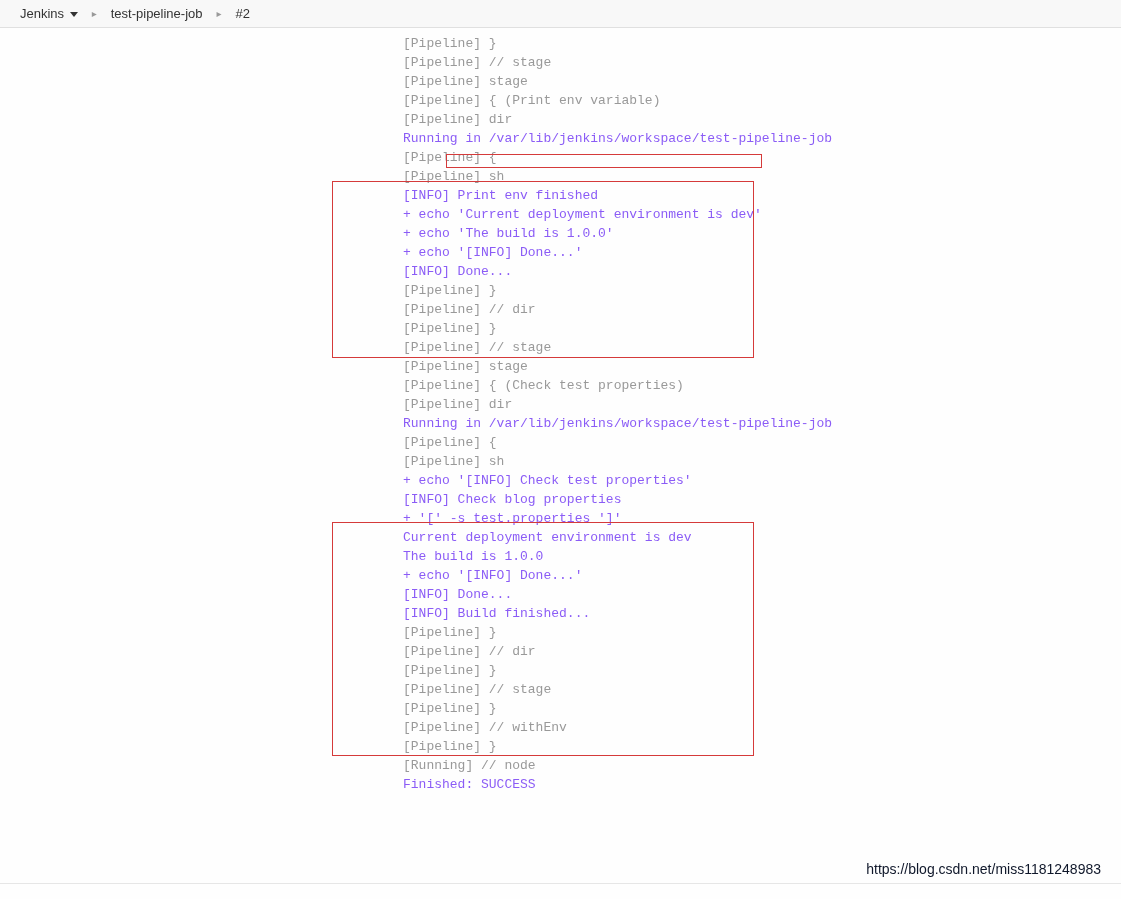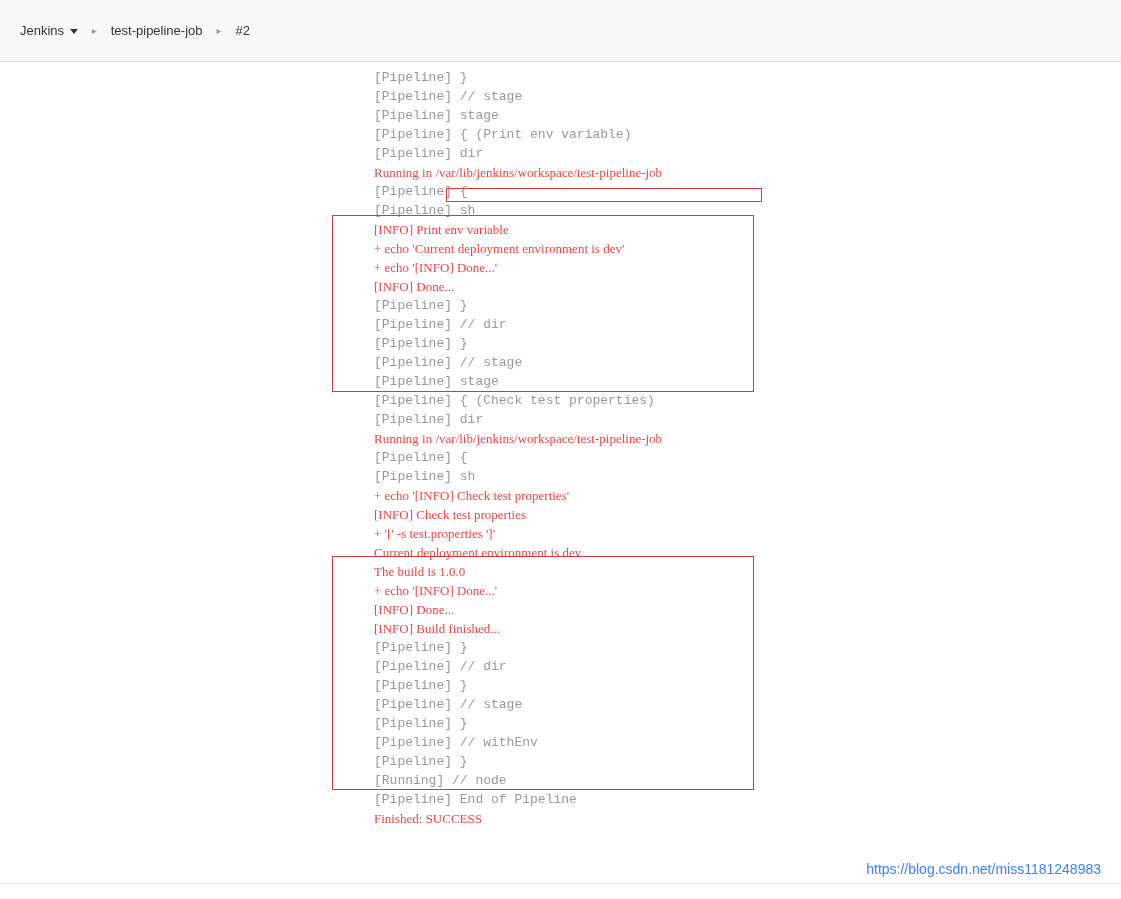--- a/index.html
+++ b/index.html
@@ -8,21 +8,21 @@
       background: #fefefe;
       color: #333;
       width: 1121px;
       height: 899px;
       overflow: hidden;
       position: relative;
     }
     .breadcrumb-bar {
       background: #f8f8f8;
       border-bottom: 1px solid #e0e0e0;
-      padding: 23px 20px;
+      padding: 6px 20px;
       font-size: 13px;
       color: #333;
       display: flex;
       align-items: center;
       gap: 14px;
     }
     .breadcrumb-item {
       color: #333;
       text-decoration: none;
       cursor: pointer;
@@ -42,23 +42,23 @@
       padding-top: 6px;
       padding-bottom: 20px;
     }
     .console {
       font-family: 'Courier New', 'SimSun', monospace;
       font-size: 13px;
       line-height: 19px;
       margin-left: 374px;
       position: relative;
     }
-    .line { white-space: pre; }
+    .line { white-space: pre; margin-left: 29px; }
     .muted { color: #999; }
-    .normal { color: #ef4444; font-family: Liberation Serif, serif; }
+    .normal { color: #8b5cf6; }
     .hl-box1 {
       position: absolute;
       border: 1px solid #d53a3a;
       left: 72px;
       top: 120px;
       width: 316px;
       height: 14px;
       pointer-events: none;
     }
     .hl-box2 {
@@ -76,21 +76,21 @@
       left: -42px;
       top: 488px;
       width: 422px;
       height: 234px;
       pointer-events: none;
     }
     .watermark {
       position: absolute;
       right: 20px;
       bottom: 22px;
-      color: #3b82f6;
+      color: #0f172a;
       font-size: 14px;
       font-family: Arial, sans-serif;
     }
     .bottom-line {
       position: absolute;
       bottom: 15px;
       left: 0;
       width: 100%;
       height: 1px;
       background: #e6e6e6;
@@ -116,49 +116,49 @@
     <div class="hl-box2"></div>
     <div class="hl-box3"></div>
   <div class="line muted">[Pipeline] }</div>
       <div class="line muted">[Pipeline] // stage</div>
       <div class="line muted">[Pipeline] stage</div>
       <div class="line muted">[Pipeline] { (Print env variable)</div>
       <div class="line muted">[Pipeline] dir</div>
       <div class="line normal">Running in /var/lib/jenkins/workspace/test-pipeline-job</div>
       <div class="line muted">[Pipeline] {</div>
       <div class="line muted">[Pipeline] sh</div>
-      <div class="line normal">[INFO] Print env variable</div>
+      <div class="line normal">[INFO] Print env finished</div>
       <div class="line normal">+ echo 'Current deployment environment is dev'</div>
+      <div class="line normal">+ echo 'The build is 1.0.0'</div>
       <div class="line normal">+ echo '[INFO] Done...'</div>
       <div class="line normal">[INFO] Done...</div>
       <div class="line muted">[Pipeline] }</div>
       <div class="line muted">[Pipeline] // dir</div>
       <div class="line muted">[Pipeline] }</div>
       <div class="line muted">[Pipeline] // stage</div>
       <div class="line muted">[Pipeline] stage</div>
       <div class="line muted">[Pipeline] { (Check test properties)</div>
       <div class="line muted">[Pipeline] dir</div>
       <div class="line normal">Running in /var/lib/jenkins/workspace/test-pipeline-job</div>
       <div class="line muted">[Pipeline] {</div>
       <div class="line muted">[Pipeline] sh</div>
       <div class="line normal">+ echo '[INFO] Check test properties'</div>
-      <div class="line normal">[INFO] Check test properties</div>
+      <div class="line normal">[INFO] Check blog properties</div>
       <div class="line normal">+ '[' -s test.properties ']'</div>
       <div class="line normal">Current deployment environment is dev</div>
       <div class="line normal">The build is 1.0.0</div>
       <div class="line normal">+ echo '[INFO] Done...'</div>
       <div class="line normal">[INFO] Done...</div>
       <div class="line normal">[INFO] Build finished...</div>
       <div class="line muted">[Pipeline] }</div>
       <div class="line muted">[Pipeline] // dir</div>
       <div class="line muted">[Pipeline] }</div>
       <div class="line muted">[Pipeline] // stage</div>
       <div class="line muted">[Pipeline] }</div>
       <div class="line muted">[Pipeline] // withEnv</div>
       <div class="line muted">[Pipeline] }</div>
       <div class="line muted">[Running] // node</div>
-      <div class="line muted">[Pipeline] End of Pipeline</div>
       <div class="line normal">Finished: SUCCESS</div>
     </div>
 </div>
 
 <div class="bottom-line"></div>
 <div class="watermark">https://blog.csdn.net/miss1181248983</div>
 
 </body></html>

